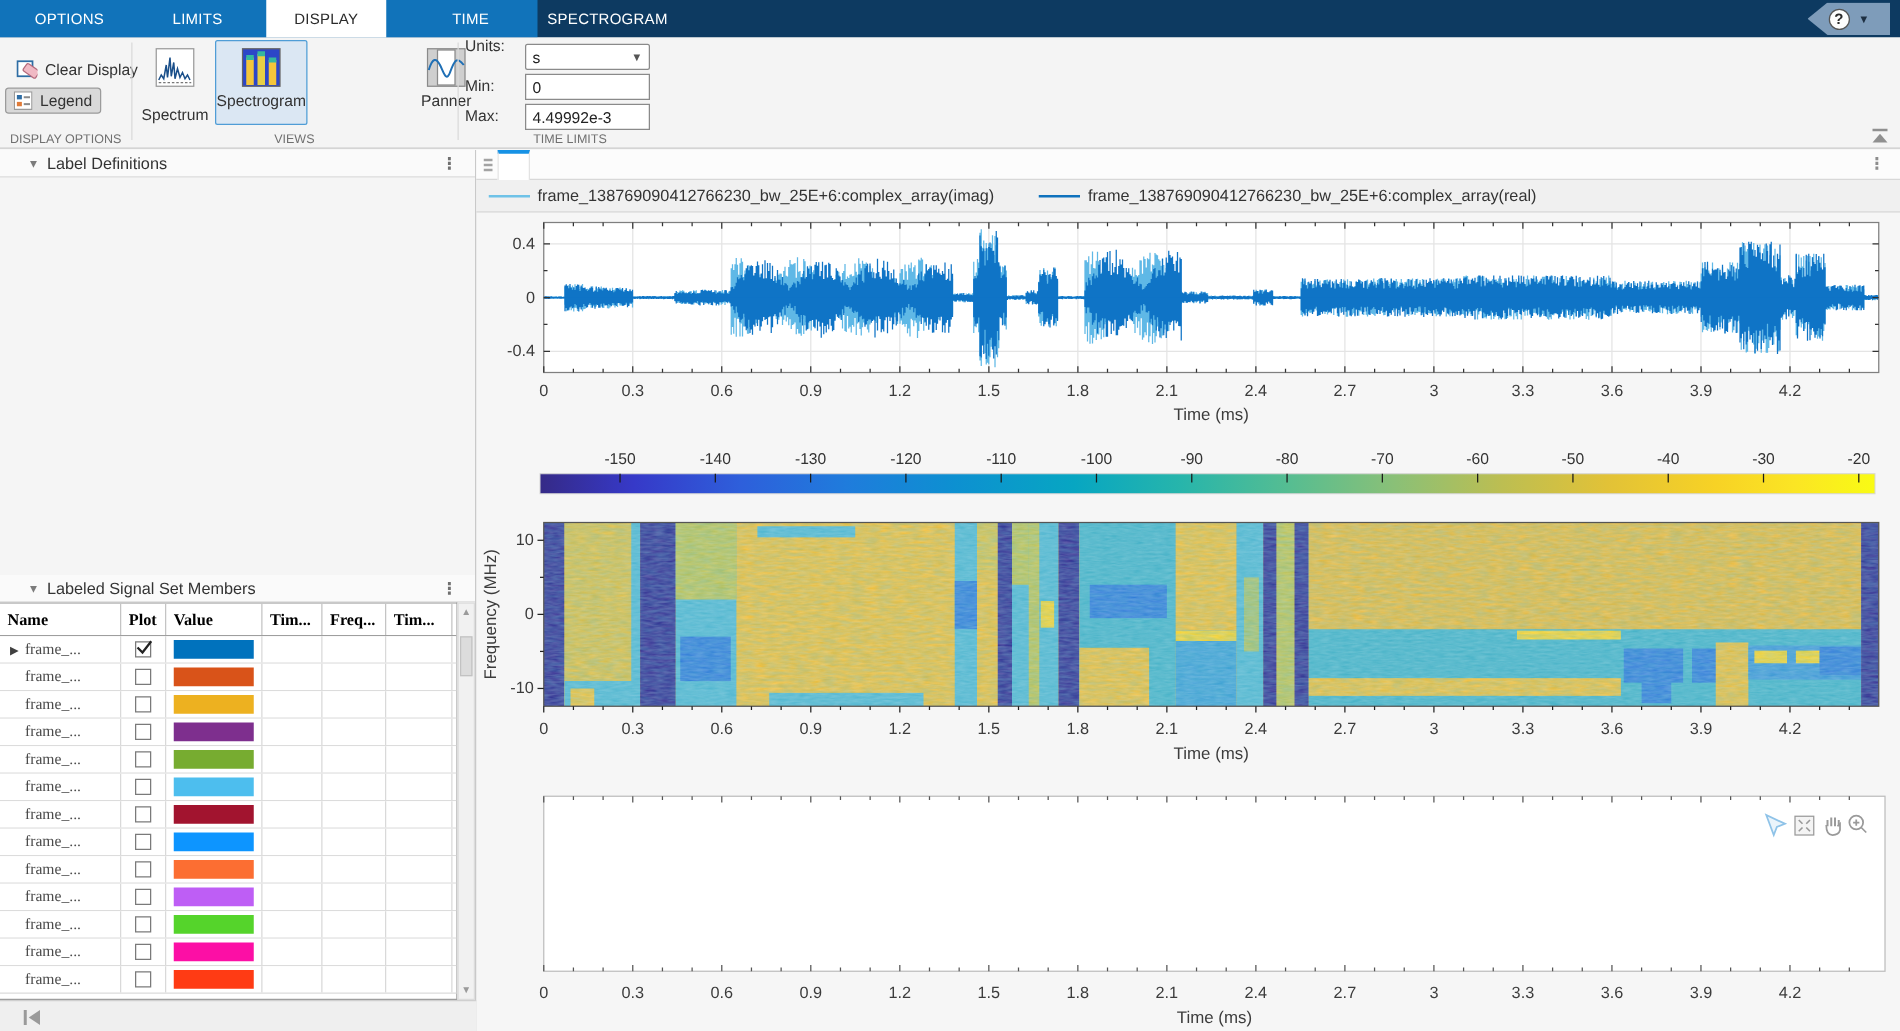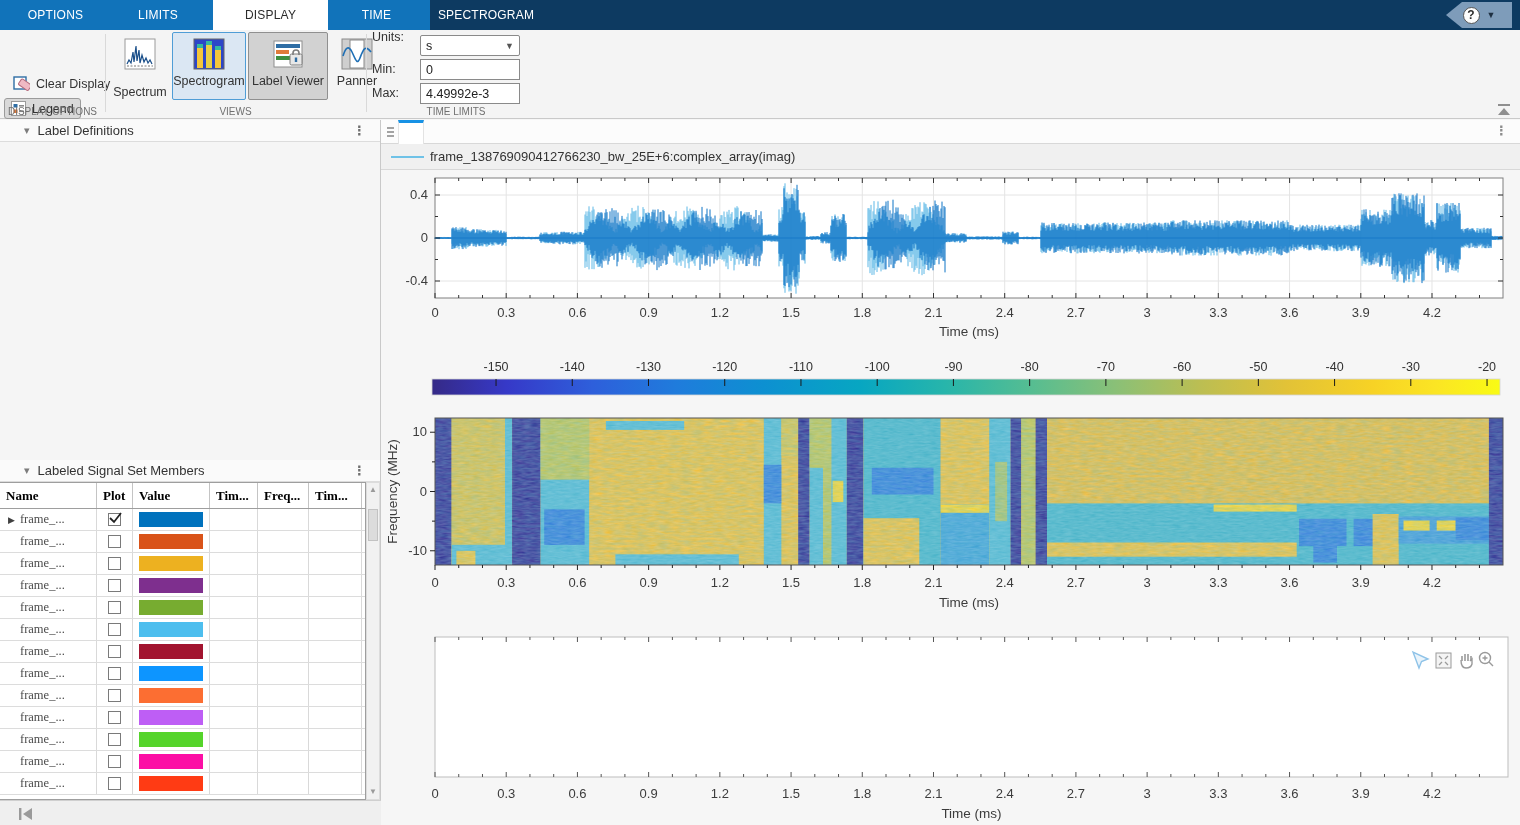--- a/index.html
+++ b/index.html
@@ -17,21 +17,21 @@
             display:flex;align-items:center;justify-content:center;gap:7px;}
   .help-circ{width:17px;height:17px;border-radius:50%;background:#fdfdfd;border:1px solid #555;
              color:#2b2b2b;font-weight:bold;font-size:12px;line-height:15px;text-align:center;}
   .help-dd{color:#1d2f42;font-size:9px;}
   
   .toolbar{position:absolute;left:0;top:30px;width:1520px;height:89px;background:#f4f4f4;
            border-bottom:1px solid #c9c9c9;}
   .tsep{position:absolute;top:4px;height:78px;width:1px;background:#d9d9d9;}
   .seclabel{position:absolute;bottom:1px;font-size:10px;color:#707070;text-align:center;}
   .smallbtn{position:absolute;display:flex;align-items:center;gap:6px;font-size:12.5px;color:#333;
-            padding:2px 6px;border:1px solid transparent;border-radius:3px;margin-top:28px;}
+            padding:2px 6px;border:1px solid transparent;border-radius:3px;}
   .smallbtn.pressed{background:#d9d9d9;border-color:#9b9b9b;}
   .viewbtn{position:absolute;top:2px;height:68px;display:flex;flex-direction:column;align-items:center;
            justify-content:flex-start;padding-top:5px;font-size:12.5px;color:#333;border:1px solid transparent;border-radius:2px;}
   .viewbtn .vlabel{margin-top:4px;}
   .viewbtn.selected{background:#dbe7f3;border-color:#4f9dd6;}
   .viewbtn.pressed{background:#d2d2d2;border-color:#909090;}
   .tl-label{position:absolute;width:46px;text-align:left;font-size:12.5px;color:#333;}
   .tl-input{position:absolute;width:100px;height:21px;border:1px solid #8a8a8a;background:#fff;
             font-size:12.5px;color:#222;padding:0 5px;font-family:inherit;}
   .selectbox{position:absolute;width:100px;height:21px;border:1px solid #8a8a8a;background:#fff;border-radius:2px;
@@ -79,21 +79,21 @@
 </head>
 <body>
 
 <div id="app">
 
   <div class="tabbar">
     <div class="lightband"></div>
     <div id="tabs-host">
         <div class="tab" style="left: 8px; width: 95px;">OPTIONS</div>
         <div class="tab" style="left: 103px; width: 110px;">LIMITS</div>
-        <div class="tab active" style="left: 213px; width: 115px;">DISPLAY</div>
+        <div class="tab active" style="left: 213px; width: 96px;">DISPLAY</div>
         <div class="tab" style="left: 327px; width: 99px;">TIME</div>
         <div class="tab" style="left: 426px; width: 120px;">SPECTROGRAM</div>
       </div>
     <div class="help-btn">
       <div class="help-circ">?</div>
       <div class="help-dd">▼</div>
     </div>
   </div>
 
   <div class="toolbar">
@@ -131,32 +131,20 @@
         <rect x="1" y="1" width="30" height="30" fill="#2c46c8" stroke="#666"></rect>
         <rect x="4" y="8" width="6" height="22" fill="#f5c63a"></rect>
         <rect x="13" y="5" width="6" height="25" fill="#e8cf45"></rect>
         <rect x="22" y="10" width="6" height="20" fill="#f5c63a"></rect>
         <rect x="4" y="6" width="6" height="4" fill="#35b8a0"></rect>
         <rect x="13" y="3" width="6" height="4" fill="#35b8a0"></rect>
         <rect x="22" y="8" width="6" height="4" fill="#35b8a0"></rect>
       </svg>
       <span class="vlabel">Spectrogram</span>
     </div>
-    <div class="viewbtn pressed" style="left:248px;width:80px;">
-      <svg width="32" height="32" viewBox="0 0 32 32">
-        <rect x="2" y="3" width="28" height="26" fill="#fff" stroke="#8e8e8e"></rect>
-        <rect x="4" y="6" width="24" height="4" fill="#2e6da4"></rect>
-        <rect x="4" y="12" width="13" height="4" fill="#e07b39"></rect>
-        <rect x="4" y="18" width="18" height="4" fill="#3f8f3f"></rect>
-        <rect x="18" y="16" width="12" height="11" rx="1.5" fill="#e8e8e8" stroke="#7d7d7d"></rect>
-        <path d="M21 17 v-2 a3 3 0 0 1 6 0 v2" fill="none" stroke="#7d7d7d" stroke-width="1.6"></path>
-        <rect x="22.8" y="19.5" width="2.4" height="4.5" fill="#2e6da4"></rect>
-      </svg>
-      <span class="vlabel">Label Viewer</span>
-    </div>
     <div class="viewbtn" style="left:331px;width:52px;">
       <svg width="32" height="32" viewBox="0 0 32 32">
         <rect x="1" y="1" width="30" height="30" fill="#cfcfcf" stroke="#8a8a8a"></rect>
         <rect x="9" y="2" width="14" height="28" fill="#fff" stroke="#8a8a8a"></rect>
         <path d="M2 18 C5 8,8 8,11 14 S16 28,19 20 24 6,30 14" fill="none" stroke="#1f6fb5" stroke-width="1.6"></path>
       </svg>
       <span class="vlabel">Panner</span>
     </div>
     <div class="seclabel" style="left:105px;width:261px;">VIEWS</div>
     <div class="tsep" style="left:366px;"></div>
@@ -408,20 +396,24 @@
         <i></i>
       </div>
     <div class="minitab"></div>
     <div class="strip-dots">⋮</div>
   </div>
 
   <div class="legendbar" id="legend-host">
       <div class="lgentry">
         <div class="lgline" style="border-top-color: rgb(111, 194, 231);"></div>
         <span>frame_138769090412766230_bw_25E+6:complex_array(imag)</span>
+      </div>
+      <div class="lgentry">
+        <div class="lgline" style="border-top-color: rgb(15, 114, 189);"></div>
+        <span>frame_138769090412766230_bw_25E+6:complex_array(real)</span>
       </div>
     </div>
 
   <svg id="wave-svg" class="plot-svg" style="top:170px;" width="1139" height="185">
       <rect x="54" y="8" width="1068" height="120" fill="#fff"></rect>
       <line x1="125.21266002844949" y1="8" x2="125.21266002844949" y2="128" stroke="#e4e4e4"></line>
       <line x1="196.42532005689898" y1="8" x2="196.42532005689898" y2="128" stroke="#e4e4e4"></line>
       <line x1="267.6379800853485" y1="8" x2="267.6379800853485" y2="128" stroke="#e4e4e4"></line>
       <line x1="338.85064011379797" y1="8" x2="338.85064011379797" y2="128" stroke="#e4e4e4"></line>
       <line x1="410.0633001422475" y1="8" x2="410.0633001422475" y2="128" stroke="#e4e4e4"></line>

